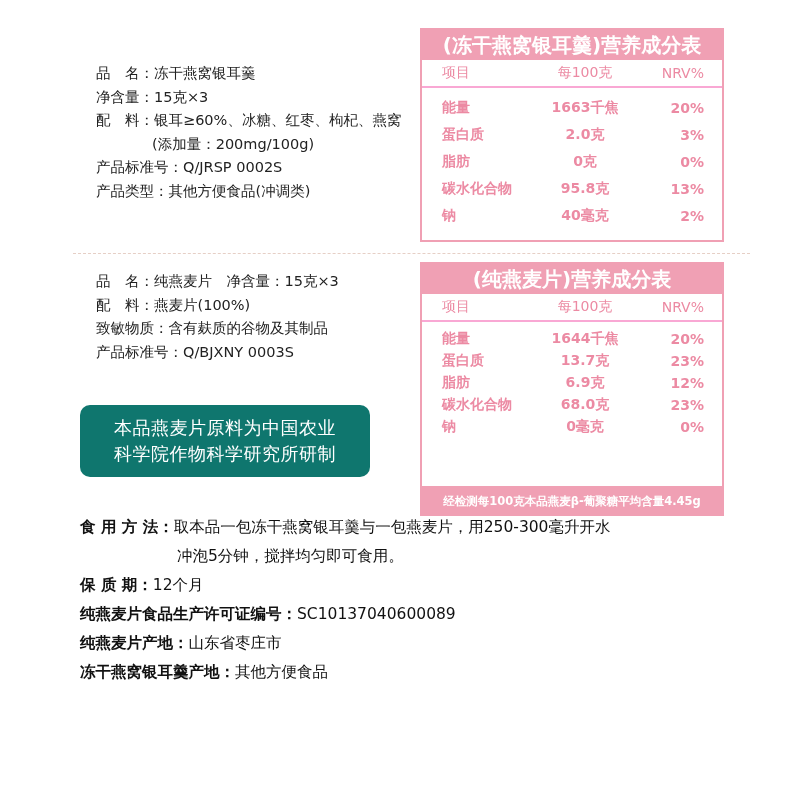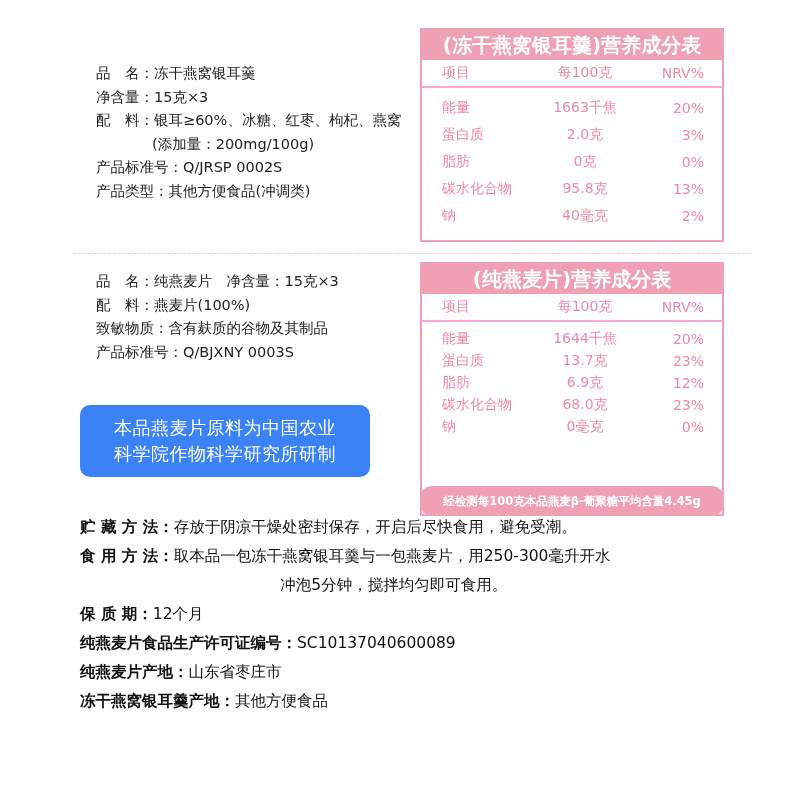--- a/index.html
+++ b/index.html
@@ -13,35 +13,35 @@
   .info-2 { top: 270px; }
 
   .divider { position: absolute; left: 73px; top: 253px; width: 677px; height: 0; border-top: 1px dashed #e6cfc6; }
 
   .nutri { position: absolute; left: 420px; width: 304px; border: 2px solid #f0a0b4; background: #fff; color: #ec8aa3; }
   .nutri-1 { top: 28px; height: 214px; }
   .nutri-2 { top: 262px; height: 254px; }
   .nutri .title { background: #f0a0b4; color: #ffffff; height: 30px; line-height: 30px; text-align: center; font-size: 20px; font-weight: bold; }
   .nutri .head { height: 28px; display: flex; align-items: center; border-bottom: 2px solid #f9a8d4; font-size: 14px; }
   .nutri .body { padding-top: 6px; }
-  .nutri .r { display: flex; align-items: center; font-size: 14px; font-weight: normal; }
+  .nutri .r { display: flex; align-items: center; font-size: 14px; font-weight: bold; }
   .nutri-1 .r { height: 27px; }
   .nutri-2 .r { height: 22px; }
   .nutri .c1 { width: 108px; padding-left: 20px; text-align: left; }
   .nutri .c2 { width: 110px; text-align: center; }
   .nutri .c3 { width: 82px; text-align: right; padding-right: 18px; }
   .nutri .head .c1, .nutri .head .c2, .nutri .head .c3 { font-weight: normal; }
-  .nutri .foot { position: absolute; left: -2px; right: -2px; bottom: -2px; height: 30px; background: #f0a0b4; color: #fff; font-size: 11.5px; font-weight: bold; line-height: 30px; text-align: center; white-space: nowrap; border-radius: 12px; }
+  .nutri .foot { position: absolute; left: -2px; right: -2px; bottom: -2px; height: 30px; background: #f0a0b4; color: #fff; font-size: 11.5px; font-weight: bold; line-height: 30px; text-align: center; white-space: nowrap; }
 
-  .promo { position: absolute; left: 80px; top: 405px; width: 290px; height: 72px; border-radius: 10px; background: #3b82f6; color: #ffffff; font-size: 18px; line-height: 26px; text-align: center; padding-top: 10px; letter-spacing: 0.5px; }
+  .promo { position: absolute; left: 80px; top: 405px; width: 290px; height: 72px; border-radius: 10px; background: #0f766e; color: #ffffff; font-size: 18px; line-height: 26px; text-align: center; padding-top: 10px; letter-spacing: 0.5px; }
 
   .bottom { position: absolute; left: 80px; top: 513px; font-size: 15.5px; line-height: 29px; color: #111; }
   .bottom .row { white-space: nowrap; }
   .bottom .lbl { font-weight: bold; }
-  .bottom .cont { padding-left: 97px; text-align: center; }
+  .bottom .cont { padding-left: 97px; }
 </style>
 </head>
 <body>
 
 <div class="info-block info-1">
   <div class="row"><span>品　名：</span><span>冻干燕窝银耳羹</span></div>
   <div class="row"><span>净含量：</span><span>15克×3</span></div>
   <div class="row"><span>配　料：</span><span>银耳≥60%、冰糖、红枣、枸杞、燕窝</span></div>
   <div class="row indent"><span>(添加量：200mg/100g)</span></div>
   <div class="row"><span>产品标准号：</span><span>Q/JRSP 0002S</span></div>
@@ -129,20 +129,19 @@
   </div>
   <div class="foot">经检测每100克本品燕麦β-葡聚糖平均含量4.45g</div>
 </div>
 
 <div class="promo">
   <div>本品燕麦片原料为中国农业</div>
   <div>科学院作物科学研究所研制</div>
 </div>
 
 <div class="bottom">
-  <div class="row"><span class="lbl">贮 藏 方 法：</span><span>存放于阴凉干燥处密封保存，开启后尽快食用，避免受潮。</span></div>
   <div class="row"><span class="lbl">食 用 方 法：</span><span>取本品一包冻干燕窝银耳羹与一包燕麦片，用250-300毫升开水</span></div>
   <div class="row cont"><span>冲泡5分钟，搅拌均匀即可食用。</span></div>
   <div class="row"><span class="lbl">保 质 期：</span><span>12个月</span></div>
   <div class="row"><span class="lbl">纯燕麦片食品生产许可证编号：</span><span>SC10137040600089</span></div>
   <div class="row"><span class="lbl">纯燕麦片产地：</span><span>山东省枣庄市</span></div>
   <div class="row"><span class="lbl">冻干燕窝银耳羹产地：</span><span>其他方便食品</span></div>
 </div>
 
 </body></html>

